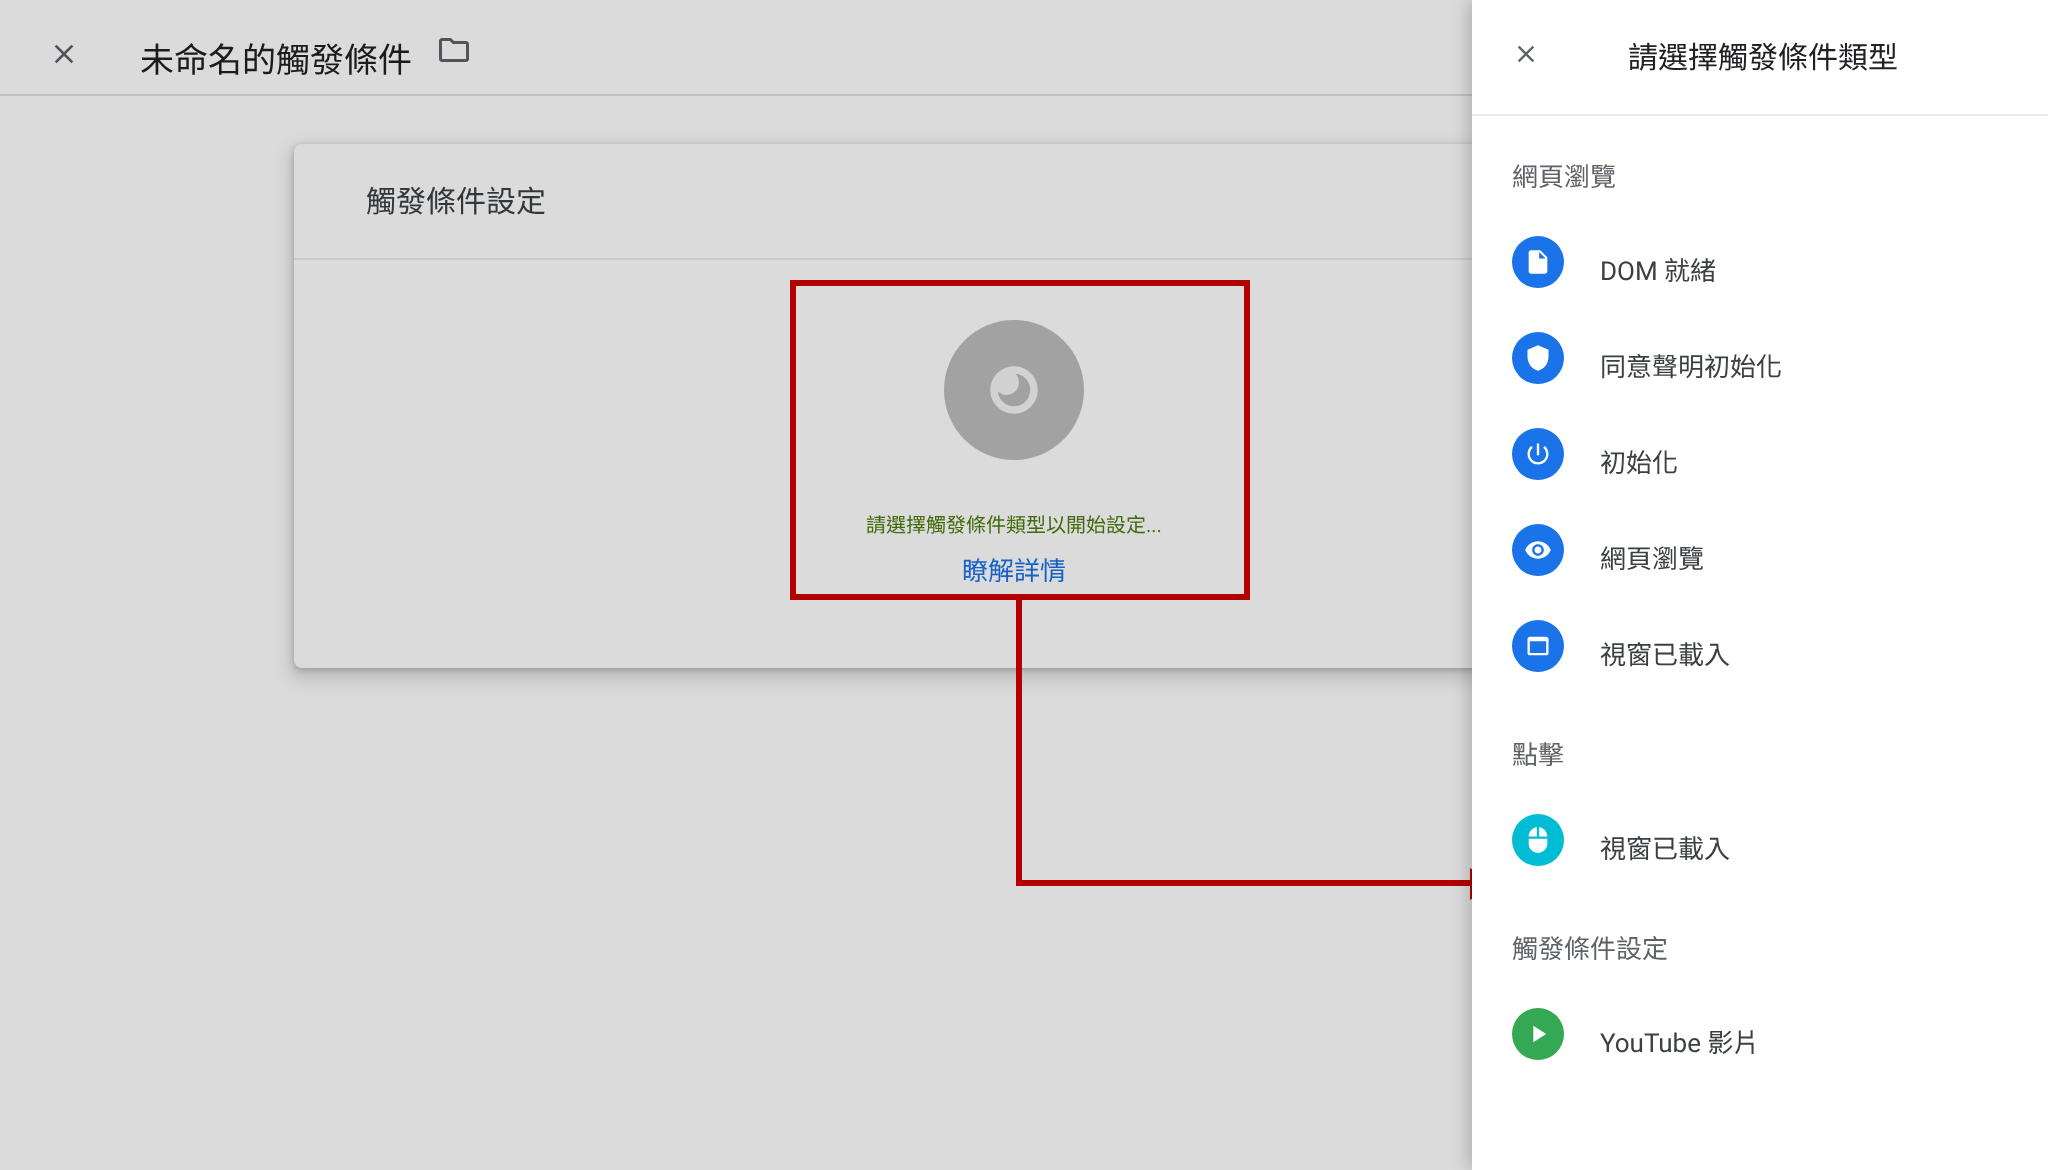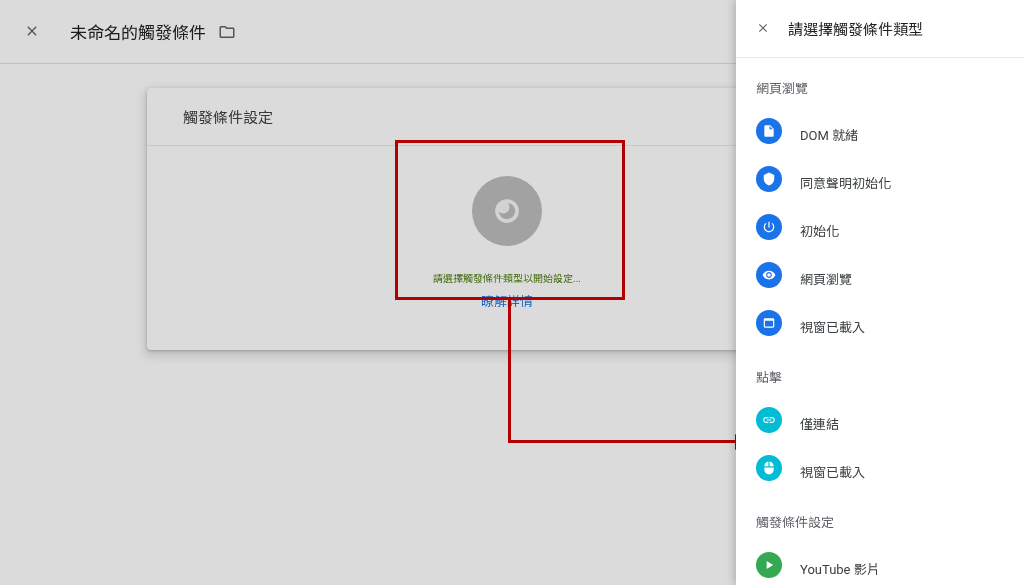--- a/index.html
+++ b/index.html
@@ -17,24 +17,24 @@
       inset: 0;
       background: #fff;
     }
     .dim-overlay {
       position: absolute;
       inset: 0;
       background: rgba(0,0,0,0.14);
       pointer-events: none;
     }
     .editor-header {
-      height: 64px;
-      display: flex;
-      align-items: center;
-      padding: 0 24px;
+      height: 48px;
+      display: flex;
+      align-items: flex-start;
+      padding: 16px 24px;
       background: #fff;
       border-bottom: 1px solid #e0e0e0;
     }
     .editor-header .close-x {
       font-size: 20px;
       color: #5f6368;
       margin-right: 30px;
       cursor: pointer;
     }
     .editor-title {
@@ -147,20 +147,21 @@
       width: 288px;
       background: #fff;
       box-shadow: -2px 0 8px rgba(0,0,0,0.2);
       z-index: 5;
       overflow-y: auto;
     }
     .side-header {
       display: flex;
       padding: 18px 20px;
       border-bottom: 1px solid #e8eaed;
+      gap: 26px;
     }
     .side-header .close-x {
       color: #5f6368;
       font-size: 18px;
       margin-right: 18px;
       cursor: pointer;
     }
     .side-title {
       font-size: 15px;
       color: #202124;
@@ -285,28 +286,20 @@
           <svg viewBox="0 0 24 24">
             <use href="#i-window"></use>
           </svg>
         </div>
         <div class="trigger-label">視窗已載入</div>
       </div>
       <div class="group-label">點擊</div>
       <div class="trigger-item">
         <div class="trigger-icon ic-cyan">
           <svg viewBox="0 0 24 24">
-            <use href="#i-link"></use>
-          </svg>
-        </div>
-        <div class="trigger-label">僅連結</div>
-      </div>
-      <div class="trigger-item">
-        <div class="trigger-icon ic-cyan">
-          <svg viewBox="0 0 24 24">
             <use href="#i-mouse"></use>
           </svg>
         </div>
         <div class="trigger-label">視窗已載入</div>
       </div>
       <div class="group-label">觸發條件設定</div>
       <div class="trigger-item">
         <div class="trigger-icon ic-green">
           <svg viewBox="0 0 24 24">
             <use href="#i-play"></use>

